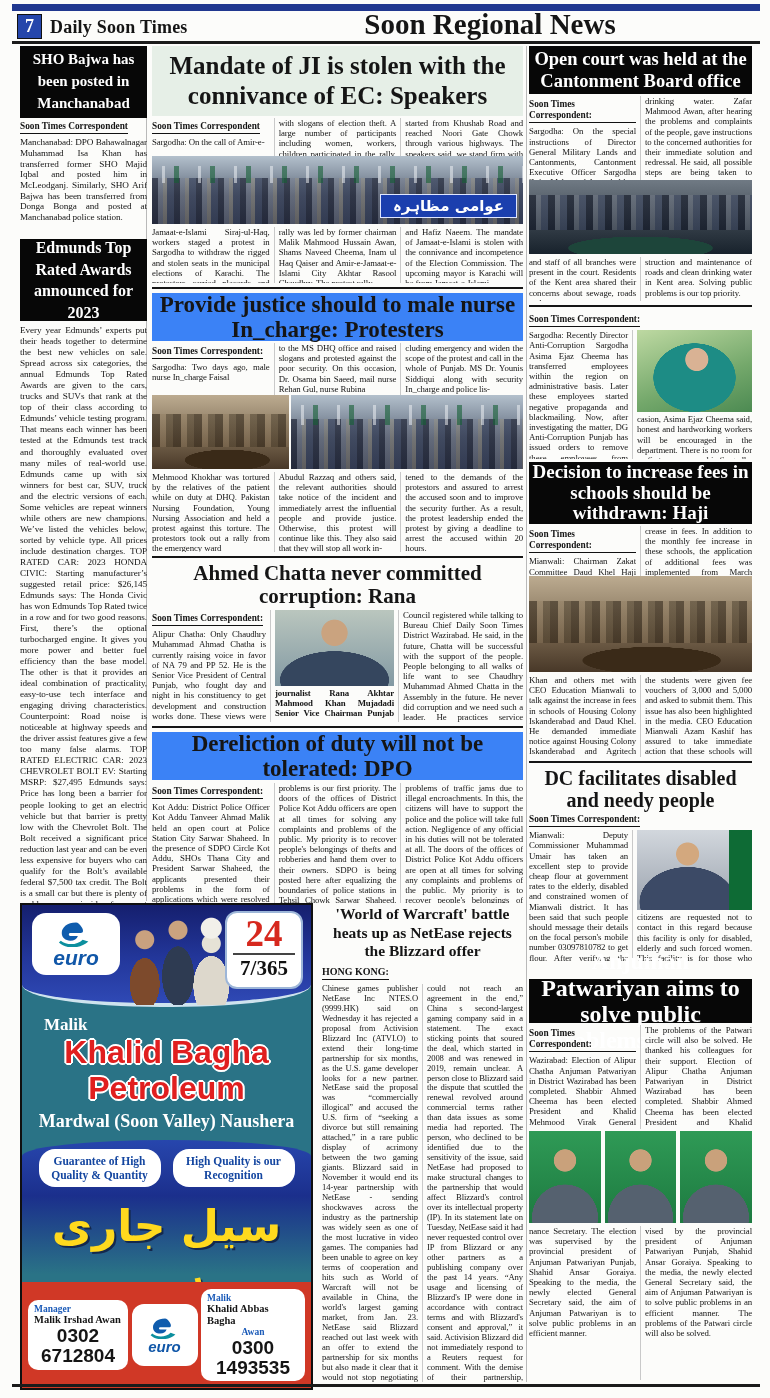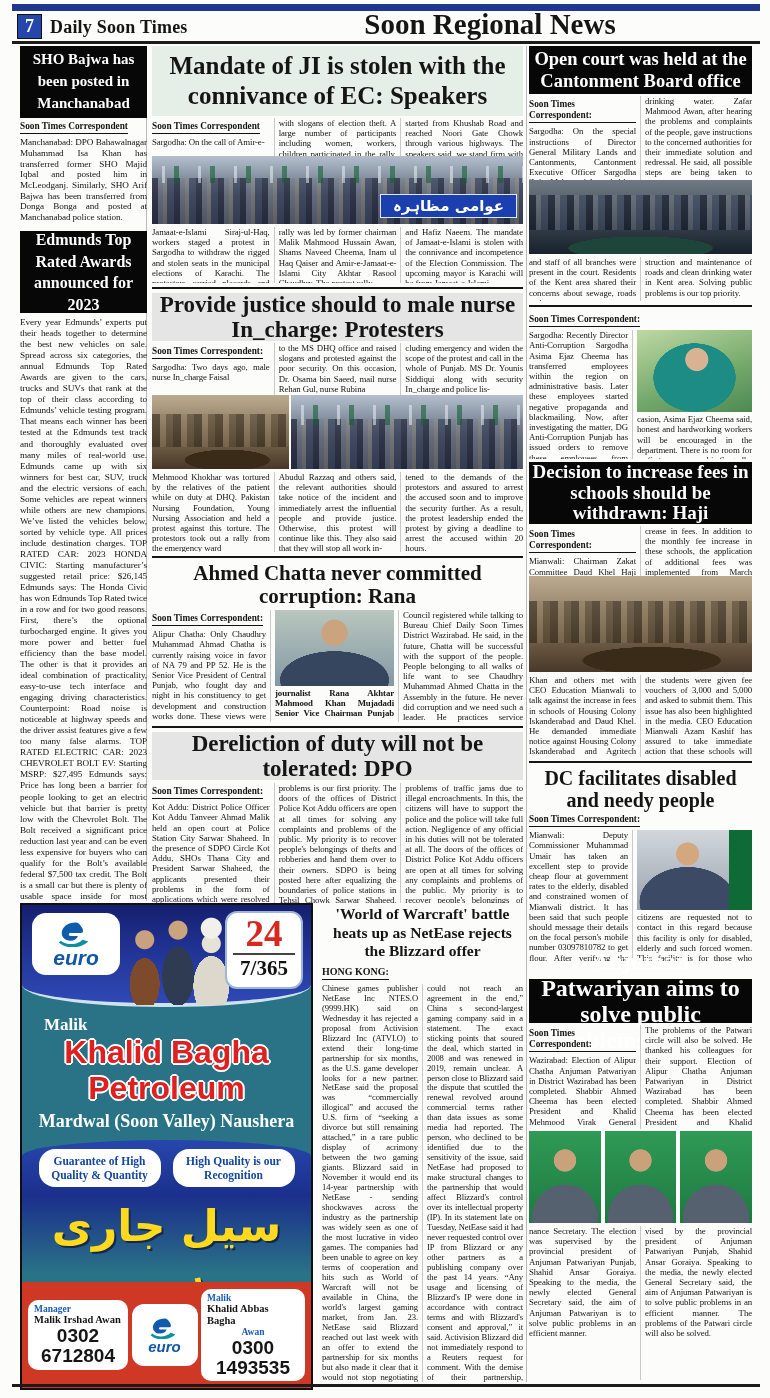--- a/index.html
+++ b/index.html
@@ -13,21 +13,21 @@
 .section-title{position:absolute;left:240px;top:8px;width:500px;text-align:center;font-size:29px;font-weight:bold}
 .headrule{position:absolute;left:12px;right:10px;top:41px;border-top:3px solid #1b1b1b}
 .bottomrule{position:absolute;left:12px;right:10px;top:1384px;border-top:3px solid #1b1b1b}
 .vr{position:absolute;width:1px;background:#b9b9b9}
 .col{position:absolute;top:46px;display:flex;flex-direction:column}
 .col-left{left:20px;width:127px;height:857px}
 .col-mid{left:152px;width:371px;height:857px}
 .col-right{left:529px;width:223px;height:1334px}
 .bh{background:#070707;color:#fff;text-align:center;font-weight:bold;display:flex;align-items:center;justify-content:center;padding:2px 3px}
 .hl{font-weight:bold;text-align:center;display:flex;align-items:center;justify-content:center;padding:2px 4px}
-.mint{background:#e6efe7}.gray{background:#e5e5e5}
+.mint{background:#e6efe7}.gray{background:#3b82f6}
 .corr{font-weight:bold;font-size:9.3px;border-bottom:1px solid #111;align-self:flex-start;margin:3px 0 3px;line-height:1.2;padding-bottom:1px}
 .body{font-size:8.8px;line-height:1.16;text-align:justify;overflow:hidden;letter-spacing:-.1px}
 .cols{display:flex;overflow:hidden}
 .cols .c{flex:1;overflow:hidden;padding:0 4px;display:flex;flex-direction:column}
 .cols .c:first-child{padding-left:0}.cols .c:last-child{padding-right:0}
 .cols .c + .c{border-left:1px solid #c9c9c9}
 .rule{border-top:2px solid #151515;margin:4px 0}
 .fill{flex:1;min-height:0}
 .ph{position:relative;overflow:hidden;background:#7a8494;flex-shrink:0}
 .crowd{background:linear-gradient(180deg,#b3c0cc 0,#8b97a6 28%,#5d6574 58%,#3a4050 100%)}
@@ -123,21 +123,21 @@
   <div class="masthead">Daily Soon Times</div>
   <div class="section-title">Soon Regional News</div>
   <div class="headrule"></div>
   <div class="vr" style="left:146px;top:46px;height:855px"></div>
   <div class="vr" style="left:526px;top:46px;height:1336px"></div>
 
   <div class="col col-left">
     <div class="bh" style="height:72px;font-size:15px;line-height:1.45">SHO Bajwa has been posted in Manchanabad</div>
     <div class="corr">Soon Times Correspondent</div>
     <div class="body" style="height:86px;font-size:9.2px">Manchanabad: DPO Bahawalnagar Muhammad Isa Khan has transferred former SHO Majid Iqbal and posted him in McLeodganj. Similarly, SHO Arif Bajwa has been transferred from Donga Bonga and posted at Manchanabad police station.</div>
-    <div class="bh" style="height:82px;font-size:16px;line-height:1.35;margin-top:8px">Edmunds Top Rated Awards announced for 2023</div>
+    <div class="bh" style="height:82px;font-size:16px;line-height:1.35;margin-top:16px">Edmunds Top Rated Awards announced for 2023</div>
     <div class="body fill" style="margin-top:4px;font-size:9.2px;line-height:1.2">Every year Edmunds’ experts put their heads together to determine the best new vehicles on sale. Spread across six categories, the annual Edmunds Top Rated Awards are given to the cars, trucks and SUVs that rank at the top of their class according to Edmunds’ vehicle testing program. That means each winner has been tested at the Edmunds test track and thoroughly evaluated over many miles of real-world use. Edmunds came up with six winners for best car, SUV, truck and the electric versions of each. Some vehicles are repeat winners while others are new champions. We’ve listed the vehicles below, sorted by vehicle type. All prices include destination charges. TOP RATED CAR: 2023 HONDA CIVIC: Starting manufacturer’s suggested retail price: $26,145 Edmunds says: The Honda Civic has won Edmunds Top Rated twice in a row and for two good reasons. First, there’s the optional turbocharged engine. It gives you more power and better fuel efficiency than the base model. The other is that it provides an ideal combination of practicality, easy-to-use tech interface and engaging driving characteristics. Counterpoint: Road noise is noticeable at highway speeds and the driver assist features give a few too many false alarms. TOP RATED ELECTRIC CAR: 2023 CHEVROLET BOLT EV: Starting MSRP: $27,495 Edmunds says: Price has long been a barrier for people looking to get an electric vehicle but that barrier is pretty low with the Chevrolet Bolt. The Bolt received a significant price reduction last year and can be even less expensive for buyers who can qualify for the Bolt’s available federal $7,500 tax credit. The Bolt is a small car but there is plenty of usable space inside for most people. It’s also fun to drive and convenient and maneuverable to park. Counterpoint: The Bolt’s cargo area is smaller when compared to its competition. Also, the Bolt’s DC fast-charging speed is slower than its competitors.</div>
   </div>
 
   <div class="col col-mid">
     <div class="hl mint" style="height:70px;font-size:25px;line-height:1.2">Mandate of JI is stolen with the connivance of EC: Speakers</div>
     <div class="cols" style="height:38px;margin-top:2px">
       <div class="c">
         <div class="corr">Soon Times Correspondent</div>
         <div class="body">Sargodha: On the call of Amir-e-</div>
       </div>

